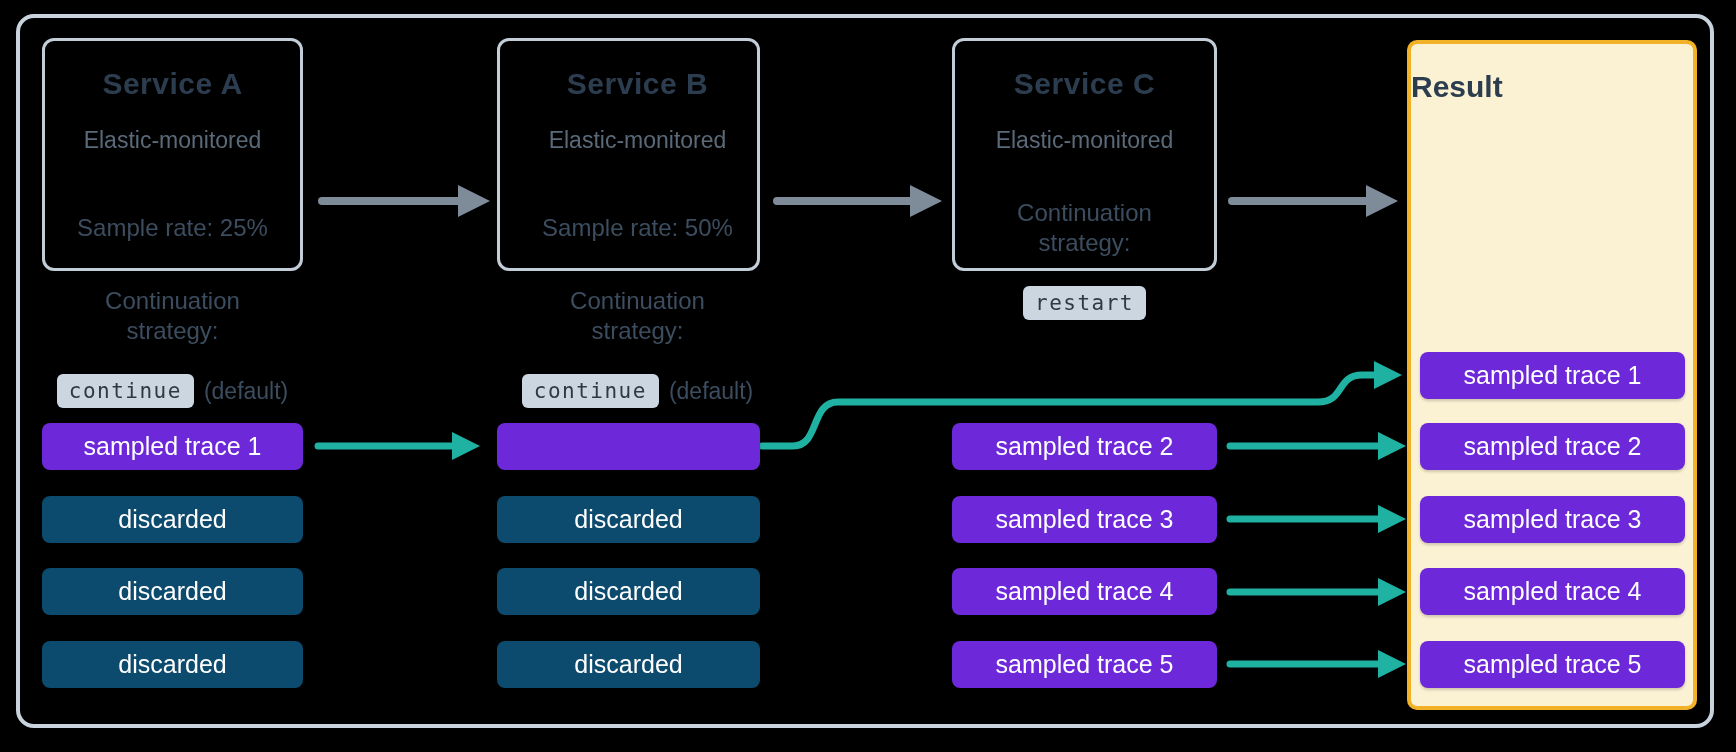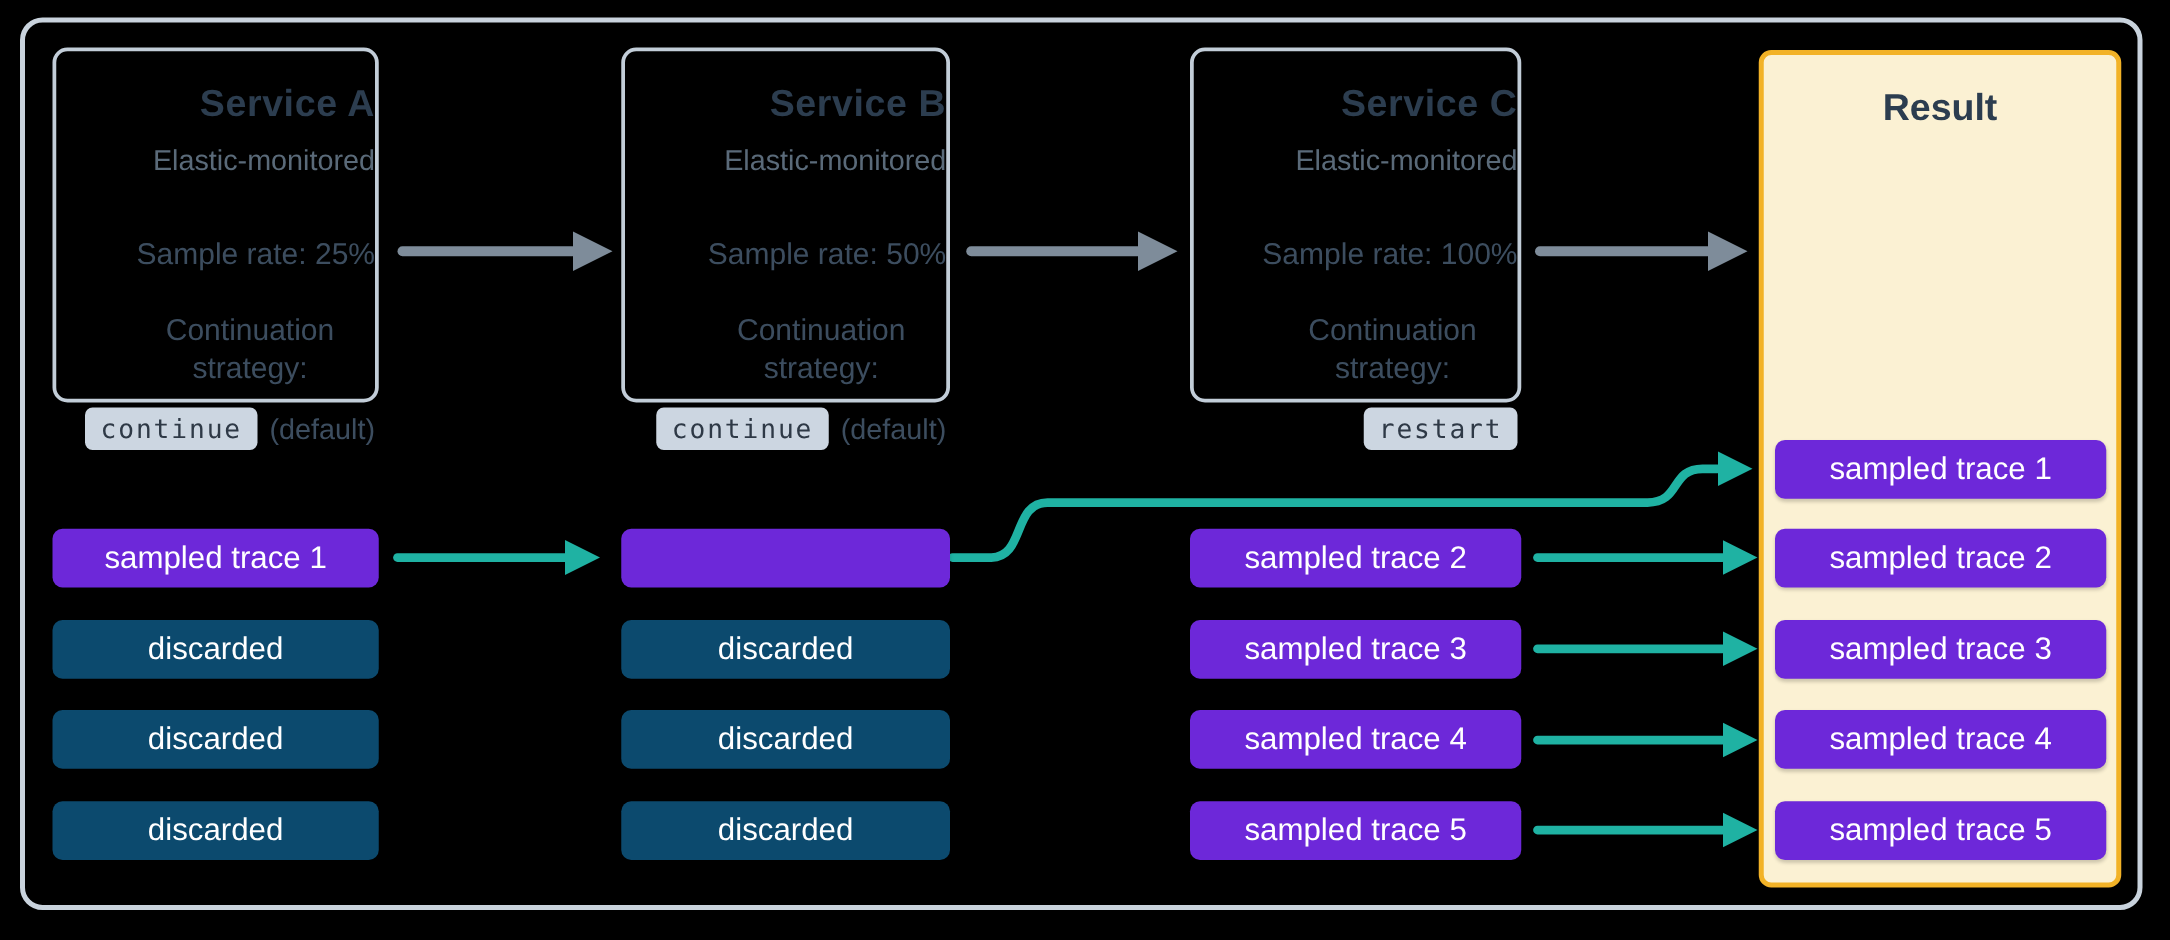--- a/index.html
+++ b/index.html
@@ -17,28 +17,29 @@
     left: 16px; top: 14px;
     width: 1698px; height: 714px;
     border: 4px solid #c9d3dd;
     border-radius: 18px;
     box-sizing: border-box;
   }
   
   .service-box {
     position: absolute;
     top: 38px;
-    height: 284px;
+    height: 233px;
     border: 3px solid #c2cdd8;
     border-radius: 12px;
     box-sizing: border-box;
     display: flex;
     flex-direction: column;
-    align-items: flex-end;
+    align-items: center;
     background: transparent;
+    gap: 12px;
   }
   .svc-title { margin-top: 26px; font-size: 30px; font-weight: 700; color: #2c3d4f; letter-spacing: 0.5px; }
   .svc-sub   { margin-top: 14px; font-size: 23px; font-weight: 500; color: #5a6a79; }
   .svc-rate  { margin-top: 48px; font-size: 24px; font-weight: 500; color: #3c4d5f; }
   .svc-strategy {
     margin-top: 32px; font-size: 24px; font-weight: 500; color: #3c4d5f;
     width: 200px; text-align: center; line-height: 1.25;
   }
   .chip-row { margin-top: 16px; display: flex; align-items: center; gap: 10px; }
   .chip {
@@ -54,21 +55,20 @@
     position: absolute;
     left: 1407px; top: 40px;
     width: 290px; height: 670px;
     background: #fbf1d3;
     border: 4px solid #f2b227;
     border-radius: 10px;
     box-sizing: border-box;
   }
   .result-title {
     margin-top: 26px;
-    text-align: center;
     font-size: 30px; font-weight: 700; color: #2c3d4f;
   }
   
   .pill {
     position: absolute;
     height: 47px;
     border-radius: 8px;
     display: flex;
     align-items: center;
     justify-content: center;
@@ -114,21 +114,20 @@
     <div class="svc-strategy">Continuation strategy:</div>
     <div class="chip-row">
       <span class="chip">continue</span>
       <span class="chip-note">(default)</span>
     </div>
   </div>
 
   <div class="service-box" style="left:952px; width:265px;">
     <div class="svc-title">Service C</div>
     <div class="svc-sub">Elastic-monitored</div>
-    <div class="svc-rate">Sample rate: 100%</div>
     <div class="svc-strategy">Continuation strategy:</div>
     <div class="chip-row">
       <span class="chip">restart</span>
 
     </div>
   </div>
 
   <div class="result-box">
     <div class="result-title">Result</div>
   </div>

